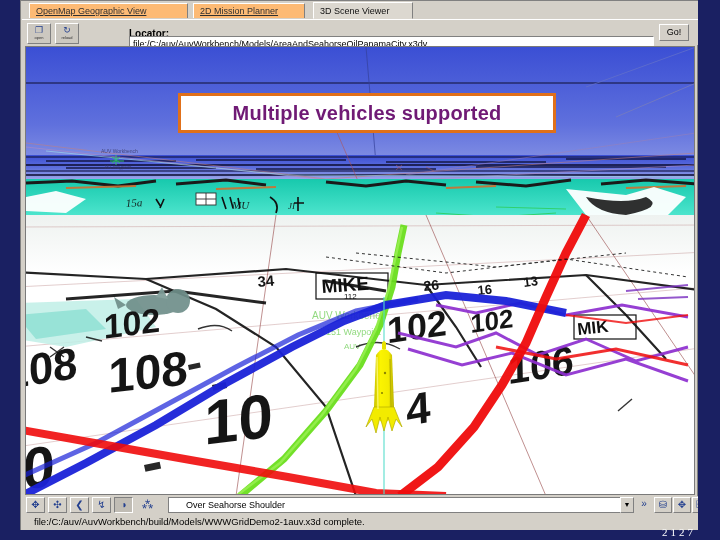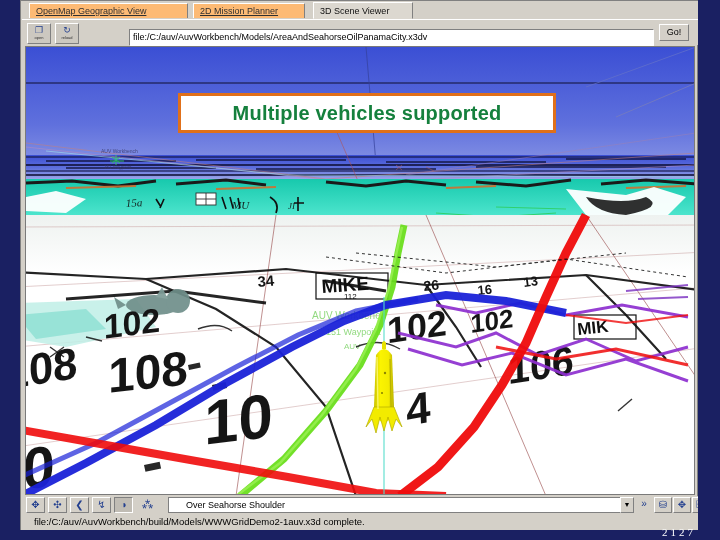--- a/index.html
+++ b/index.html
@@ -38,21 +38,21 @@
   }
   .tbbtn{
     position:absolute;top:3px;width:24px;height:21px;
     background:#ccc8c0;border:1px solid #ffffff;border-right-color:#808080;border-bottom-color:#808080;
     box-sizing:border-box;overflow:hidden;
   }
   .tbbtn .glyph{display:block;width:100%;text-align:center;font-size:9px;color:#24408f;line-height:10px;margin-top:1px;}
   .tbbtn .sub{display:block;width:100%;text-align:center;font-size:4px;color:#303030;line-height:5px;}
   #loclabel{position:absolute;left:62px;top:8px;font-size:10px;color:#000;font-weight:bold;padding-left:45px;}
   #locfield{
-    position:absolute;left:107px;top:9px;width:525px;height:17px;
+    position:absolute;left:107px;top:16px;width:525px;height:17px;
     background:#ffffff;border:1px solid #808080;border-right-color:#ffffff;border-bottom-color:#ffffff;
     box-sizing:border-box;font-size:9px;color:#000;line-height:15px;padding-left:3px;white-space:nowrap;overflow:hidden;
   }
   #gobtn{
     position:absolute;left:637px;top:4px;width:30px;height:17px;
     background:#d4d0c8;border:1px solid #ffffff;border-right-color:#808080;border-bottom-color:#808080;
     box-sizing:border-box;font-size:9px;color:#000;text-align:center;line-height:15px;
   }
 
   
@@ -94,21 +94,21 @@
     white-space:nowrap;overflow:hidden;
   }
 
   
   #callout{
     position:absolute;left:178px;top:93px;width:378px;height:40px;
     background:#ffffff;border:3px solid #e0701a;box-sizing:border-box;
     display:flex;align-items:center;justify-content:center;
   }
   #callout-text{
-    font-size:20px;font-weight:bold;color:#15803d;white-space:nowrap;letter-spacing:.2px;
+    font-size:20px;font-weight:bold;color:#701a75;white-space:nowrap;letter-spacing:.2px;
   }
 
   
   #pageno{
     position:absolute;right:24px;bottom:2px;font-size:11px;color:#ffffff;
     letter-spacing:3px;font-family:"Liberation Serif", serif;
   }
 </style>
 </head>
 <body>

